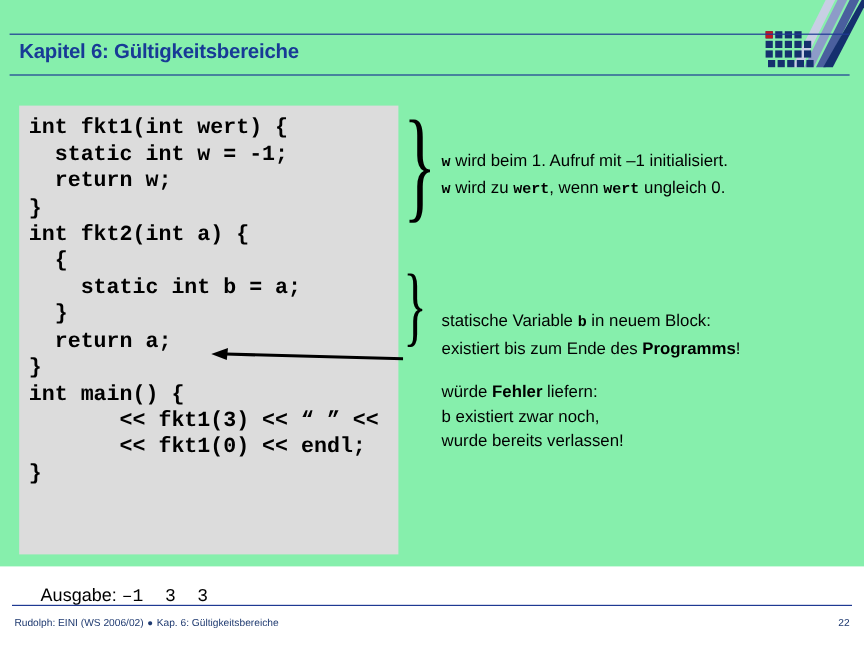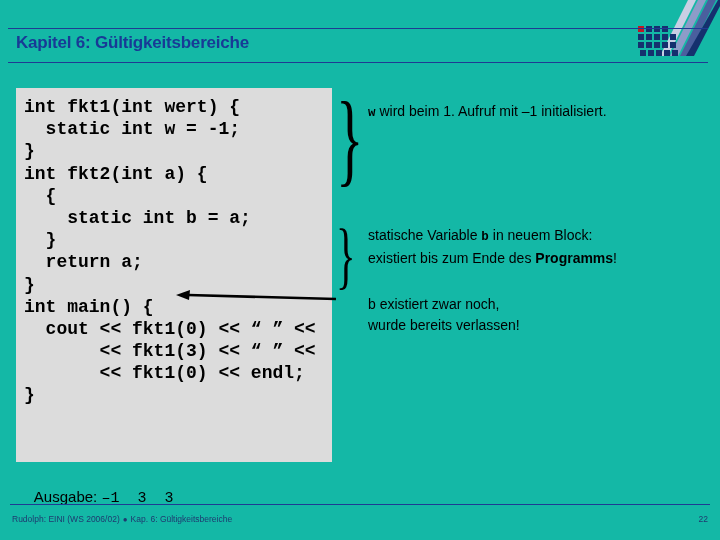--- a/index.html
+++ b/index.html
@@ -6,22 +6,22 @@
   html,body{margin:0;padding:0;}
   body{
     width:720px;height:540px;
     background:#ffffff;
     font-family:"Liberation Sans", sans-serif;
     overflow:hidden;
     position:relative;
   }
   .slide{
     position:relative;
-    width:720px;height:540px;
-    background:#14b8a6;
+    width:720px;height:472px;
+    background:#86efac;
   }
 
   
   .logo{
     position:absolute;
     top:0px;left:636px;
     width:84px;height:64px;
     overflow:hidden;
   }
   .title-rule-top{
@@ -94,23 +94,24 @@
     left:176px;top:290px;
     width:160px;height:14px;
   }
 
   
   .note{
     position:absolute;
     color:#000000;
     font-size:14px;
     line-height:20.5px;
+    margin-top:22px;
   }
   .note-1{ left:368px; top:101px; }
-  .note-2{ left:368px; top:225px; }
+  .note-2{ left:368px; top:235px; }
   .note-3{ left:368px; top:294px; }
   .note .m{
     font-family:"Liberation Mono","DejaVu Sans Mono",monospace;
     font-weight:bold;
     font-size:12.5px;
   }
   .note .b{ font-weight:bold; }
   .note-line{ white-space:nowrap; }
 
   
@@ -189,60 +190,66 @@
     </svg>
   </div>
 
   <div class="title-rule-top"></div>
   <div class="slide-title">Kapitel 6: Gültigkeitsbereiche</div>
   <div class="title-rule-bottom"></div>
 
   <div class="code-block">
     <div class="code-line">int fkt1(int wert) {</div>
     <div class="code-line">  static int w = -1;</div>
+    <div class="code-line">  return w;</div>
     <div class="code-line">}</div>
     <div class="code-line">int fkt2(int a) {</div>
     <div class="code-line">  {</div>
     <div class="code-line">    static int b = a;</div>
     <div class="code-line">  }</div>
     <div class="code-line">  return a;</div>
     <div class="code-line">}</div>
     <div class="code-line">int main() {</div>
-    <div class="code-line">  cout &lt;&lt; fkt1(0) &lt;&lt; “ ” &lt;&lt;</div>
     <div class="code-line">       &lt;&lt; fkt1(3) &lt;&lt; “ ” &lt;&lt;</div>
     <div class="code-line">       &lt;&lt; fkt1(0) &lt;&lt; endl;</div>
     <div class="code-line">}</div>
   </div>
 
   <div class="brace brace1">}</div>
   <div class="brace brace2">}</div>
 
   <div class="arrow-wrap">
     <svg width="160" height="14" viewBox="0 0 160 14" xmlns="http://www.w3.org/2000/svg">
       <line x1="12" y1="5" x2="160" y2="9" stroke="#000" stroke-width="2.6"></line>
       <polygon points="0,5 14,0 13,10" fill="#000"></polygon>
     </svg>
   </div>
 
   <div class="note note-1">
     <div class="note-line">
       <span class="m">w</span><span> wird beim 1. Aufruf mit –1 initialisiert.</span>
     </div>
+    <div class="note-line">
+      <span class="m">w</span><span> wird zu </span><span class="m">wert</span><span>, wenn </span><span class="m">wert</span><span> ungleich 0.</span>
+    </div>
   </div>
 
   <div class="note note-2">
     <div class="note-line">
       <span>statische Variable </span><span class="m">b</span><span> in neuem Block:</span>
     </div>
     <div class="note-line">
       <span>existiert bis zum Ende des </span><span class="b">Programms</span><span>!</span>
     </div>
   </div>
 
   <div class="note note-3">
+    <div class="note-line">
+      <span>würde </span><span class="b">Fehler</span><span> liefern:</span>
+    </div>
     <div class="note-line">b existiert zwar noch,</div>
     <div class="note-line">wurde bereits verlassen!</div>
   </div>
 
   <div class="ausgabe">
     <span>Ausgabe: </span><span class="mono">–1  3  3</span>
   </div>
 
   <div class="footer-rule"></div>
   <div class="footer-left">

